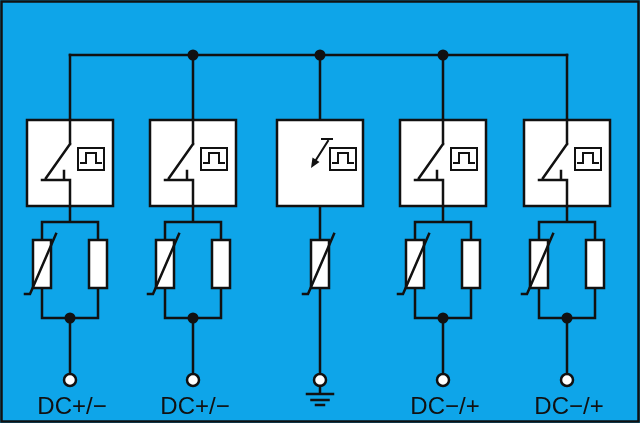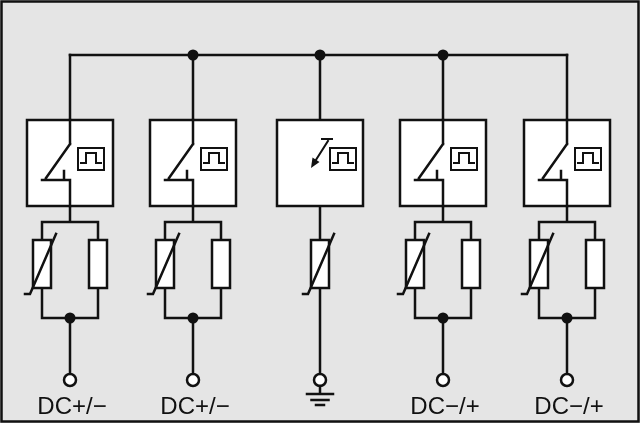--- a/index.html
+++ b/index.html
@@ -1,19 +1,19 @@
 <!DOCTYPE html>
 <html><head>
 <meta charset="utf-8">
 <style>
   html,body{margin:0;padding:0;background:#ffffff;}
   .canvas{
     position:relative;
     width:640px;height:423px;
-    background:#e5e5e5;
+    background:#0ea5e9;
     font-family:"Liberation Sans", sans-serif;
   }
   svg{display:block;}
   .frame{fill:none;stroke:#111;stroke-width:2.5;}
   .wire{fill:none;stroke:#111;stroke-width:2.5;stroke-linecap:square;stroke-linejoin:miter;}
   .thin{stroke-width:2;}
   .box{fill:#ffffff;stroke:#111;stroke-width:2.5;}
   .boxthin{fill:#ffffff;stroke:#111;stroke-width:2;}
   .dot{fill:#111;stroke:none;}
   .term{fill:#ffffff;stroke:#111;stroke-width:2.5;}

